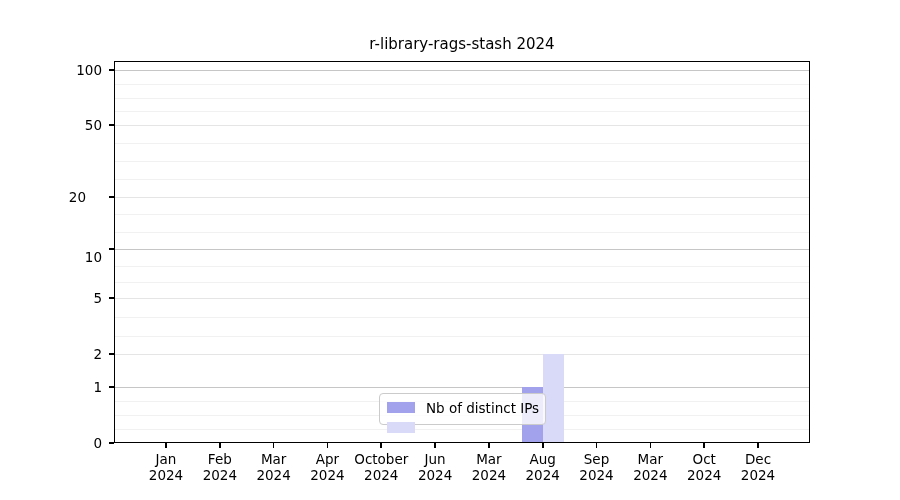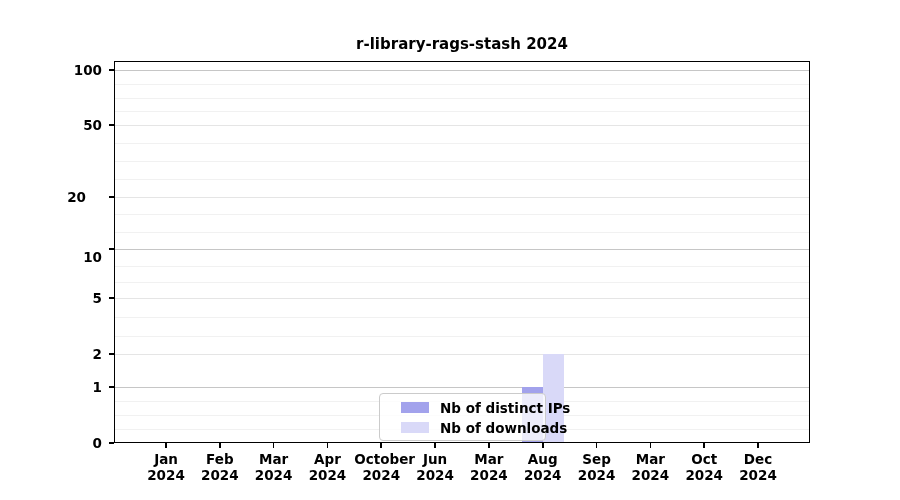--- a/index.html
+++ b/index.html
@@ -1,40 +1,40 @@
 <!DOCTYPE html>
 <html><head>
 <meta charset="utf-8">
 <style>
   html, body { margin: 0; padding: 0; background: #ffffff; }
   .figure {
     position: relative; width: 900px; height: 500px; background: #ffffff;
-    font-family: "DejaVu Sans", "Liberation Sans", sans-serif; color: #000; overflow: hidden; font-weight: bold;
+    font-family: "DejaVu Sans", "Liberation Sans", sans-serif; color: #000; overflow: hidden;
   }
   .title {
     position: absolute; left: 114px; width: 696px; top: 35px;
     text-align: center; font-size: 15px; color: #000;
   }
   .plot { position: absolute; left: 114px; top: 61px; width: 696px; height: 382px; }
   .plot-border {
     position: absolute; left: 114px; top: 61px; width: 696px; height: 382px;
     border: 1.8px solid #000; box-sizing: border-box; z-index: 6; pointer-events: none;
   }
   .gridline { position: absolute; left: 0; width: 100%; height: 0; border-top: 1.4px solid #e5e5e5; z-index: 1; }
   .gridline.major { border-top-color: #c6c6c6; }
   .gridline.minor { border-top-color: #f1f1f1; }
   .bar { position: absolute; z-index: 2; }
   .ytick { position: absolute; width: 5px; height: 1.6px; background: #000; z-index: 6; }
   .xtick { position: absolute; width: 1.6px; height: 5px; background: #000; z-index: 6; }
   .ylabel { position: absolute; text-align: right; font-size: 13.5px; line-height: 16px; color: #000; }
   .xlabel { position: absolute; text-align: center; font-size: 13.5px; line-height: 15.5px; color: #000; }
   .legend {
-    position: absolute; left: 379px; top: 393px; width: 167px; height: 48px;
+    position: absolute; left: 379px; top: 393px; width: 167px; height: 32px;
     background: rgba(255,255,255,0.8); border: 1.2px solid #cbcbcb; border-radius: 4px;
-    z-index: 5; box-sizing: border-box; padding: 5px 6px 0 21px;
+    z-index: 5; box-sizing: border-box; padding: 5px 6px 0 7px;
   }
   .legend-row { display: flex; align-items: center; height: 17px; margin-bottom: 3px; }
   .legend-swatch { width: 28px; height: 11px; margin-right: 11px; flex: 0 0 auto; }
   .legend-label { font-size: 13.5px; color: #000; white-space: nowrap; }
 </style>
 </head>
 <body>
 
 <div class="figure">
   <div class="title">r-library-rags-stash 2024</div>
@@ -65,21 +65,20 @@
       <div class="bar" style="left: 428.727px; top: 293.209px; width: 21px; height: 88.7913px; background: rgb(217, 217, 248);"></div>
     </div>
   <div class="plot-border"></div>
   <div class="legend">
     <div class="legend-row">
       <span class="legend-swatch" id="sw0" style="background: rgb(162, 162, 236);"></span>
       <span class="legend-label">Nb of distinct IPs</span>
     </div>
     <div class="legend-row">
       <span class="legend-swatch" id="sw1" style="background: rgb(217, 217, 248);"></span>
-      <span class="legend-label">Nb of downloads</span>
     </div>
   </div>
 <div class="ytick" style="left: 109px; top: 442.2px;"></div>
     <div class="ylabel" style="left: 58px; width: 44px; top: 435px;">0</div>
     <div class="ytick" style="left: 109px; top: 386.179px;"></div>
     <div class="ylabel" style="left: 58px; width: 44px; top: 378.979px;">1</div>
     <div class="ytick" style="left: 109px; top: 353.409px;"></div>
     <div class="ylabel" style="left: 58px; width: 44px; top: 346.209px;">2</div>
     <div class="ytick" style="left: 109px; top: 297.388px;"></div>
     <div class="ylabel" style="left: 58px; width: 44px; top: 290.188px;">5</div>

